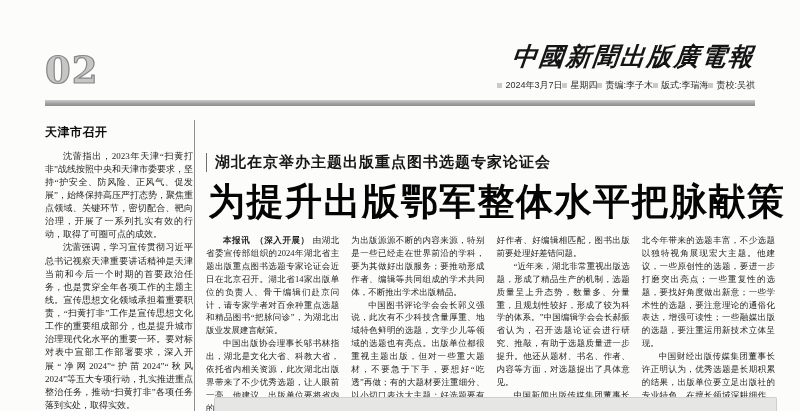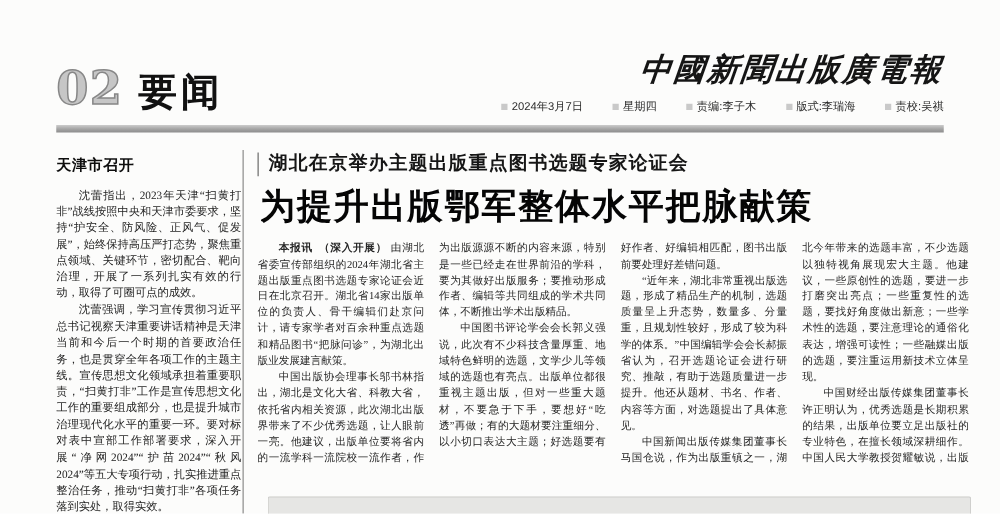--- a/index.html
+++ b/index.html
@@ -2,36 +2,36 @@
 <html><head>
 <meta charset="utf-8">
 <style>
   html,body{margin:0;padding:0;background:#ffffff;}
   .page{
     position:relative;width:800px;height:411px;overflow:hidden;
     background:#fcfcfb;color:#1e1e1e;
     font-family:"Liberation Serif","DejaVu Serif",serif;
   }
   
-  .page-no-sec{position:absolute;left:45px;top:52px;display:flex;align-items:flex-end;}
+  .page-no-sec{position:absolute;left:45px;top:52px;display:flex;align-items:center;}
   .page-no{
     font-family:"DejaVu Serif",serif;font-size:37px;font-weight:700;line-height:1;
     color:#c6c6c6;-webkit-text-stroke:1.2px #878787;letter-spacing:1px;
   }
   .section{
     font-family:"Liberation Sans","DejaVu Sans",sans-serif;font-size:31px;font-weight:900;
     color:#111;margin-left:12px;letter-spacing:3px;line-height:1;
   }
   .mast-block{position:absolute;right:45px;top:42px;text-align:right;}
   .masthead{
     display:inline-block;font-size:25px;font-weight:bold;font-style:italic;
     transform:skewX(-6deg);letter-spacing:2px;color:#151515;line-height:1.2;
   }
   .dateline{
-    margin-top:7px;display:flex;justify-content:flex-end;gap:24px;
+    margin-top:7px;display:flex;justify-content:flex-end;gap:0;
     font-family:"Liberation Sans","DejaVu Sans",sans-serif;font-size:9px;color:#2c2c2c;
     align-items:center;white-space:nowrap;
   }
   .dl-item{display:inline-flex;align-items:center;}
   .sq{display:inline-block;width:5px;height:5px;background:#c9c9c9;margin-right:3px;}
   .header-rule{
     position:absolute;left:45px;top:100px;width:710px;height:6px;
     background:linear-gradient(to bottom,#cccccc,#a3a3a3 55%,#8d8d8d);
   }
   
@@ -42,44 +42,43 @@
   }
   .left-body{margin-top:9px;font-size:9px;line-height:1.46;text-align:justify;color:#242424;}
   .left-body p,.cols p{margin:0;text-indent:2em;}
   .lead b{font-weight:700;}
   .lead .rep{margin-left:5px;margin-right:3px;font-weight:700;}
   .v-divider{position:absolute;left:194px;top:120px;bottom:0;width:1px;background:#8f8f8f;}
   
   .main-col{position:absolute;left:206px;top:122px;width:569px;bottom:0;}
   .kicker{
     font-family:"Liberation Sans","DejaVu Sans",sans-serif;font-size:15px;font-weight:600;
-    color:#161616;letter-spacing:1px;border-left:1px solid #6f6f6f;padding-left:8px;line-height:1.25;
+    color:#161616;letter-spacing:1px;border-left:1px solid #6f6f6f;padding-left:8px;line-height:1.25;margin-top:31px;
   }
   .headline{
-    margin:7px 0 0 2px;font-size:28px;font-weight:900;line-height:1.25;color:#050505;
-    letter-spacing:1.5px;white-space:nowrap;
+    margin:7px 0 0 2px;font-size:37px;font-weight:900;line-height:1.25;color:#050505;
+    letter-spacing:1.5px;white-space:nowrap;text-align:right;
   }
   .cols{
     margin-top:9px;height:190px;overflow:hidden;
     column-count:4;column-gap:12px;column-fill:auto;
     font-size:8.5px;line-height:1.52;text-align:justify;color:#242424;
   }
   .bottom-box{
     position:absolute;left:214px;top:397px;width:561px;height:14px;
     background:#e6e6e4;border:1px solid #cfcfcd;border-bottom:none;border-radius:2px 2px 0 0;
   }
 </style>
 </head>
 <body>
 
 <div class="page">
 
   <div class="page-no-sec">
     <span class="page-no">02</span>
-    <span class="section">要闻</span>
   </div>
 
   <div class="mast-block">
     <span class="masthead">中國新聞出版廣電報</span>
     <div class="dateline">
       <span class="dl-item">
           <i class="sq"></i>
           <span>2024年3月7日</span>
         </span>
       <span class="dl-item">

